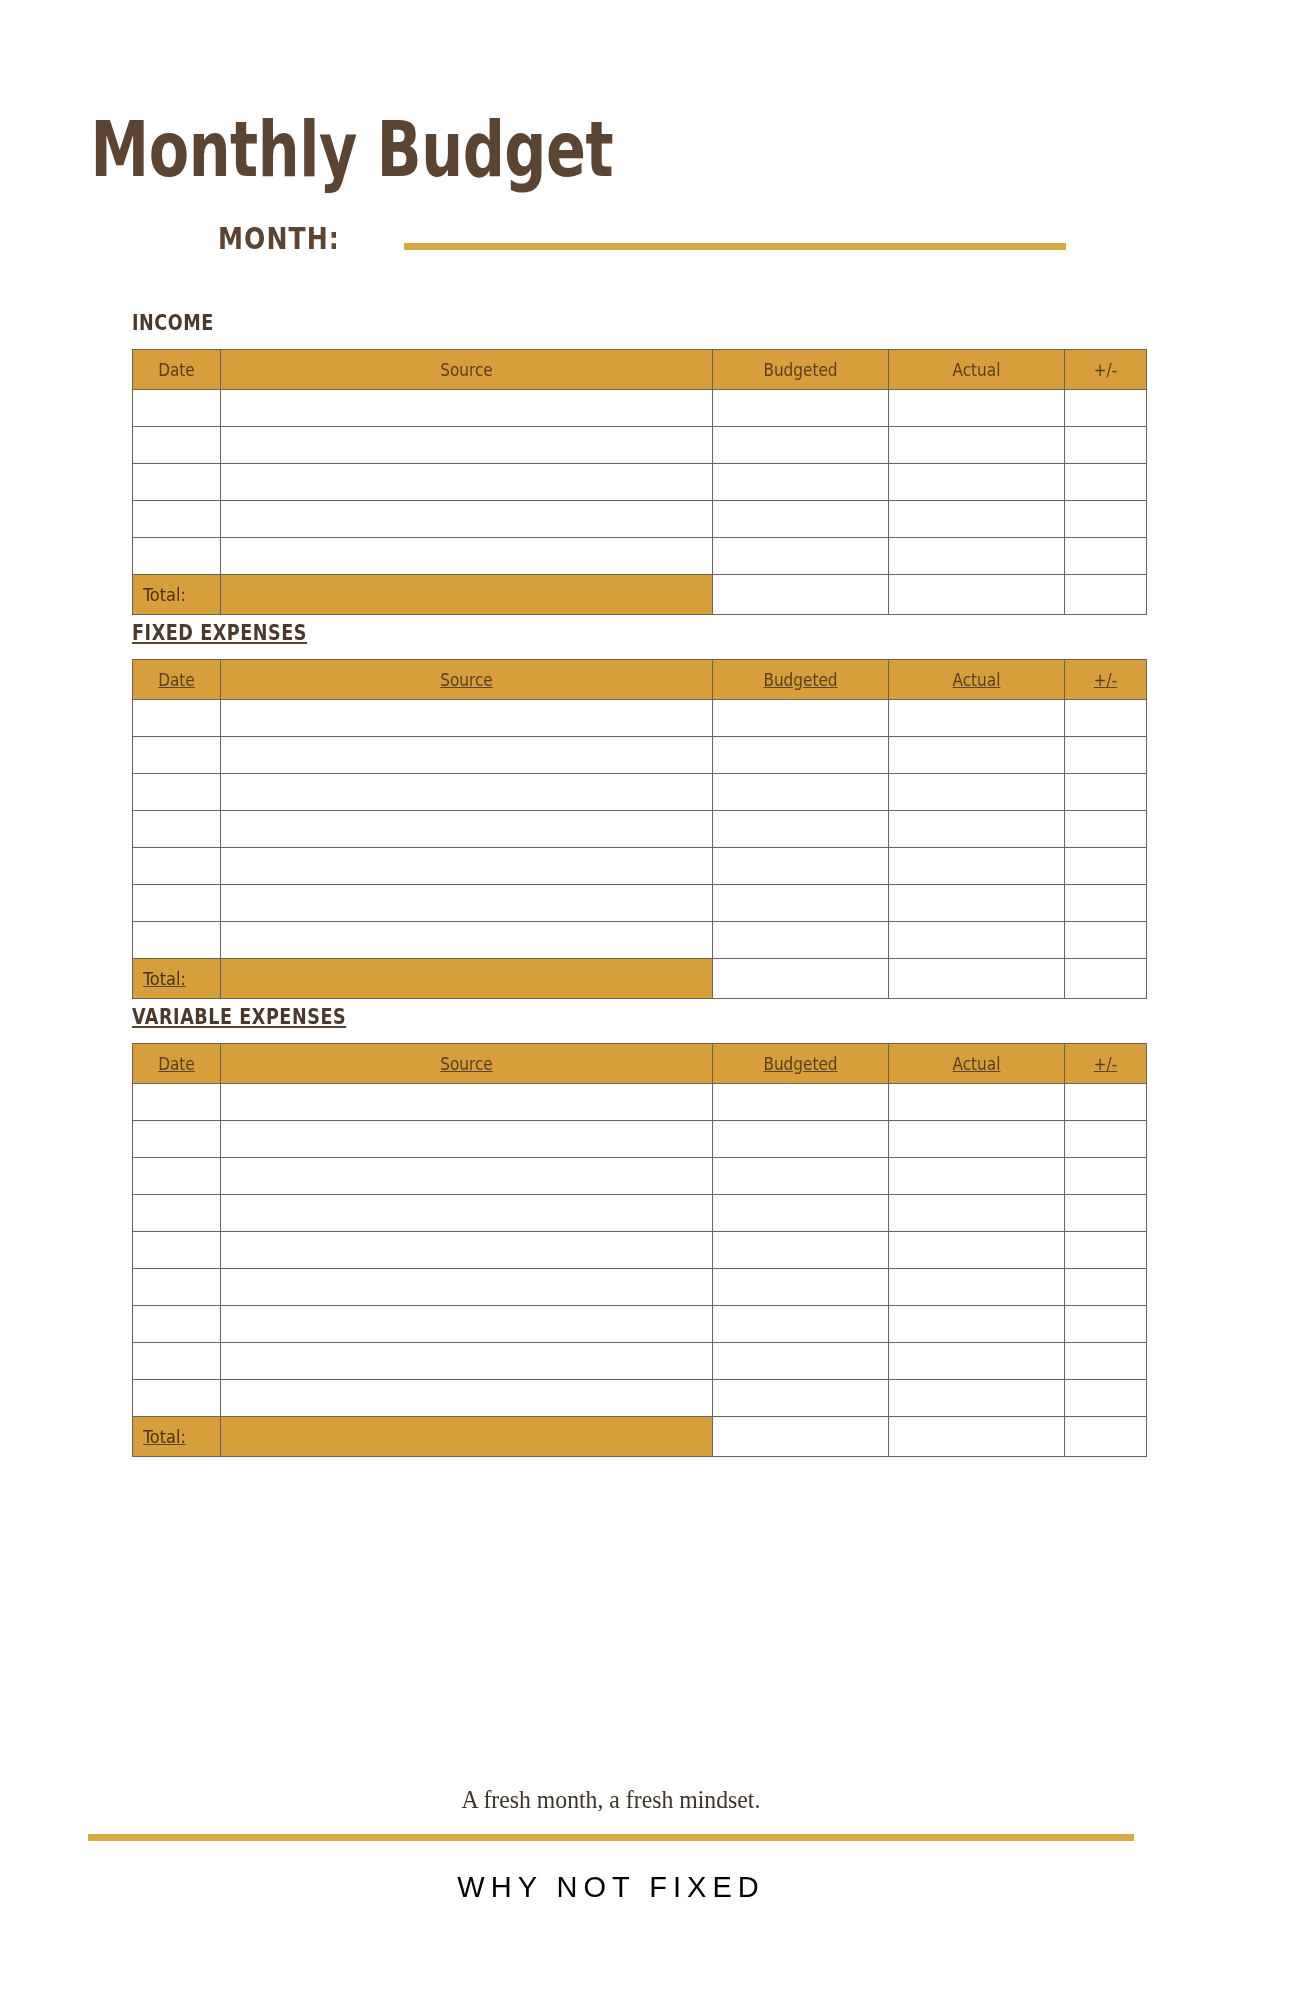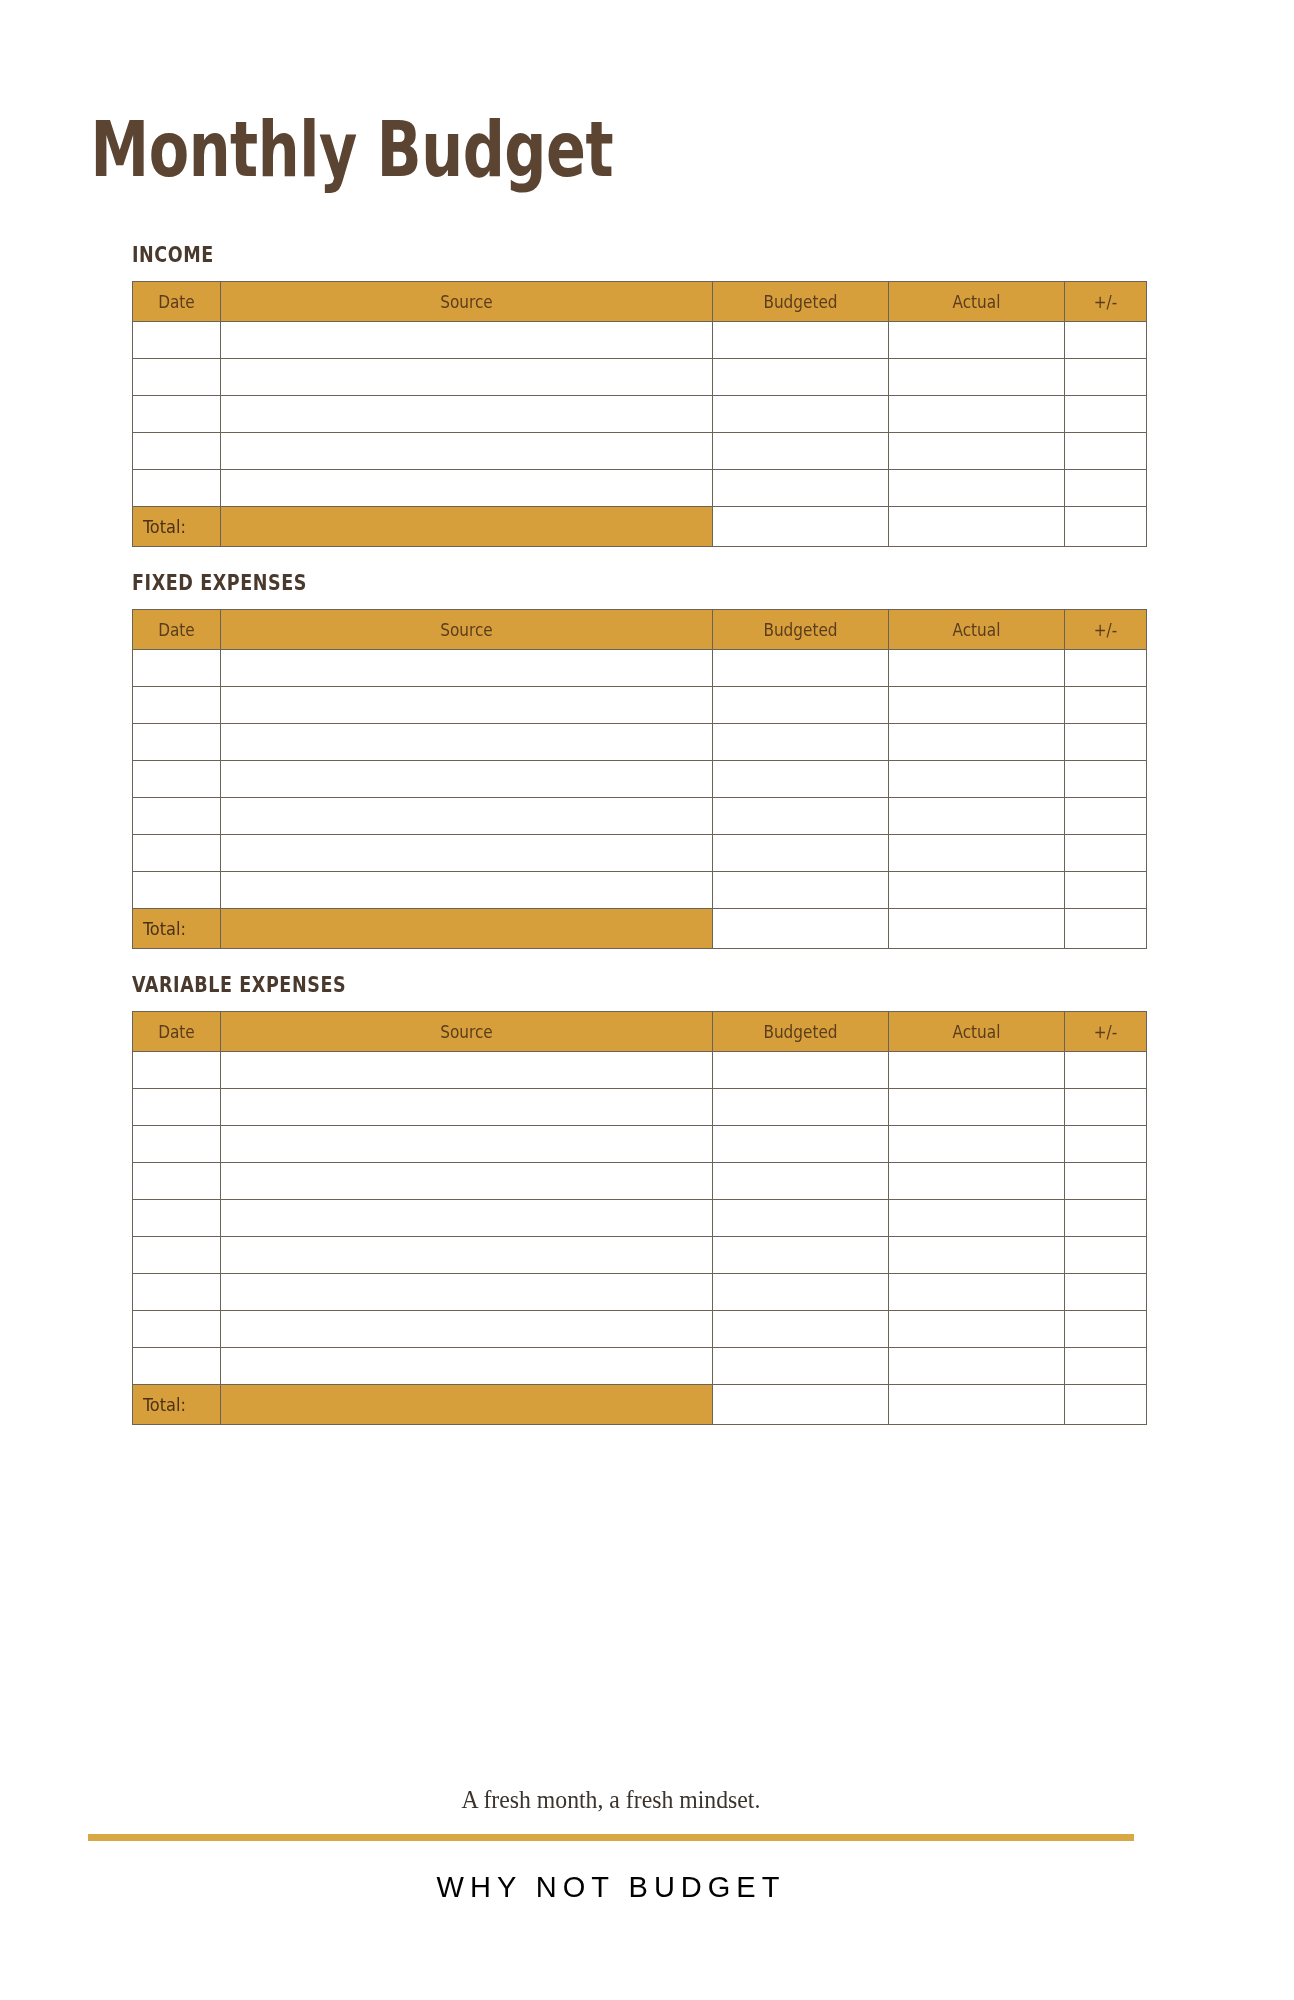--- a/index.html
+++ b/index.html
@@ -74,21 +74,21 @@
   .section-title {
     font-family: "DejaVu Sans Condensed", "Liberation Sans Narrow", "Liberation Sans", sans-serif;
     font-size: 21px;
     font-weight: bold;
     letter-spacing: 0.6px;
     color: #4a3a2e;
     margin: 0 0 14px 0;
     transform: scaleX(0.93);
     transform-origin: left center;
   }
-  .section + .section { margin-top: 24px; }
+  .section + .section { margin-top: 6px; text-decoration: underline; }
 
   table.budget {
     border-collapse: collapse;
     width: 1014px;
     table-layout: fixed;
     padding-left: 8px;
   }
   table.budget col.c-date    { width: 88px; }
   table.budget col.c-source  { width: 492px; }
   table.budget col.c-budget  { width: 176px; }
@@ -159,20 +159,24 @@
     margin: 0;
   }
 </style>
 </head>
 <body>
 
 <div class="page">
 
   <div class="title-block">
     <h1 class="page-title">Monthly Budget</h1>
+    <div class="month-row">
+      <span class="month-label">MONTH:</span>
+      <span class="month-rule"></span>
+    </div>
   </div>
 
   <div class="sections">
       <div class="section">
         <h2 class="section-title">INCOME</h2>
         <table class="budget">
           <colgroup>
             <col class="c-date">
             <col class="c-source">
             <col class="c-budget">
@@ -404,16 +408,16 @@
               <td></td>
             </tr>
           </tbody>
         </table>
       </div>
     </div>
 
   <div class="footer">
     <p class="tagline">A fresh month, a fresh mindset.</p>
     <div class="footer-rule"></div>
-    <p class="brand">WHY NOT BUDGET</p>
+    <p class="brand">WHY NOT FIXED</p>
   </div>
 
 </div>
 
 </body></html>

